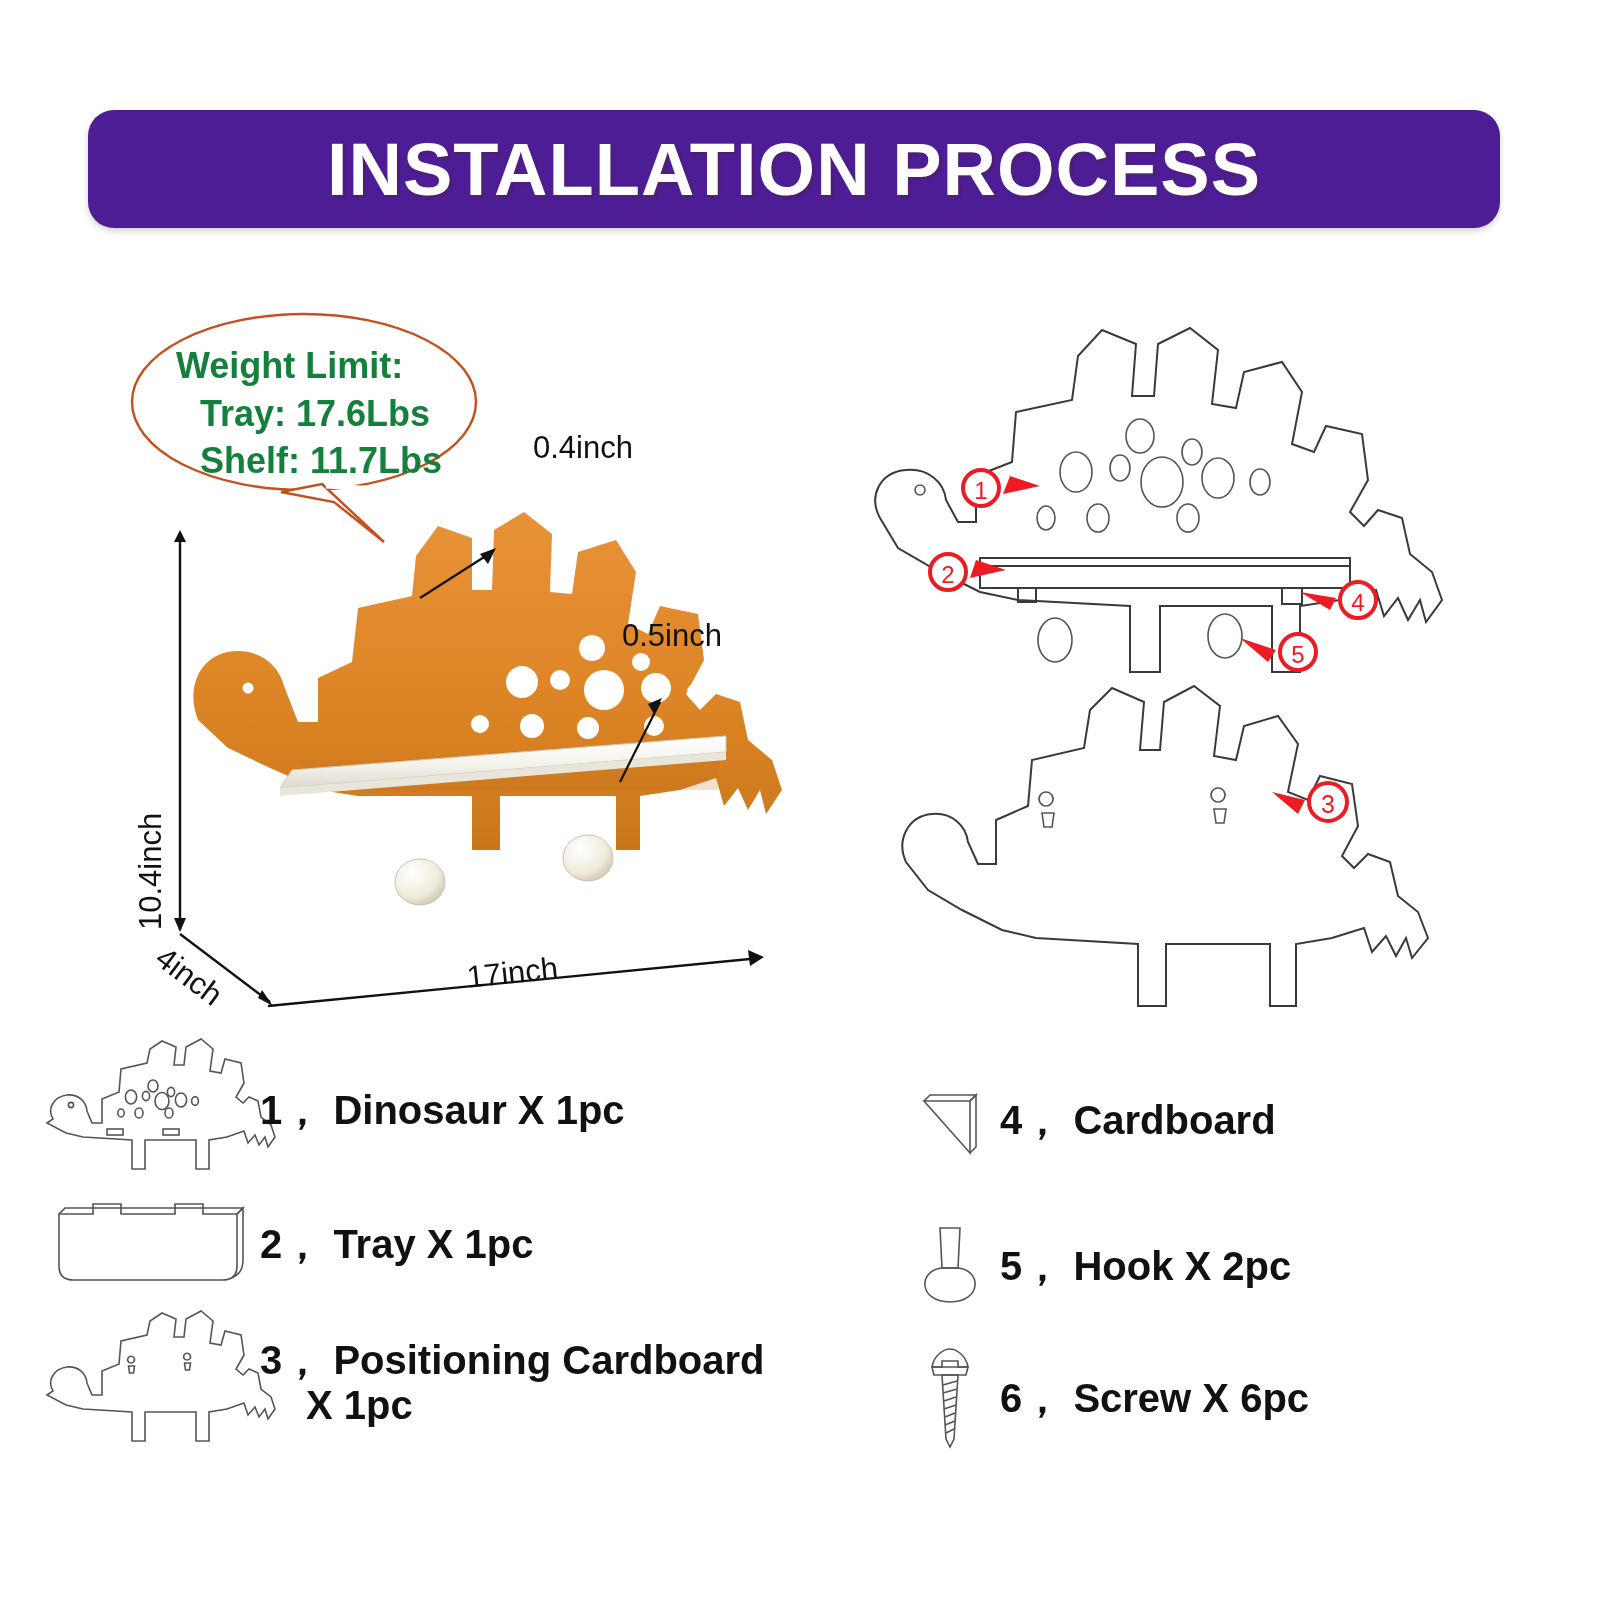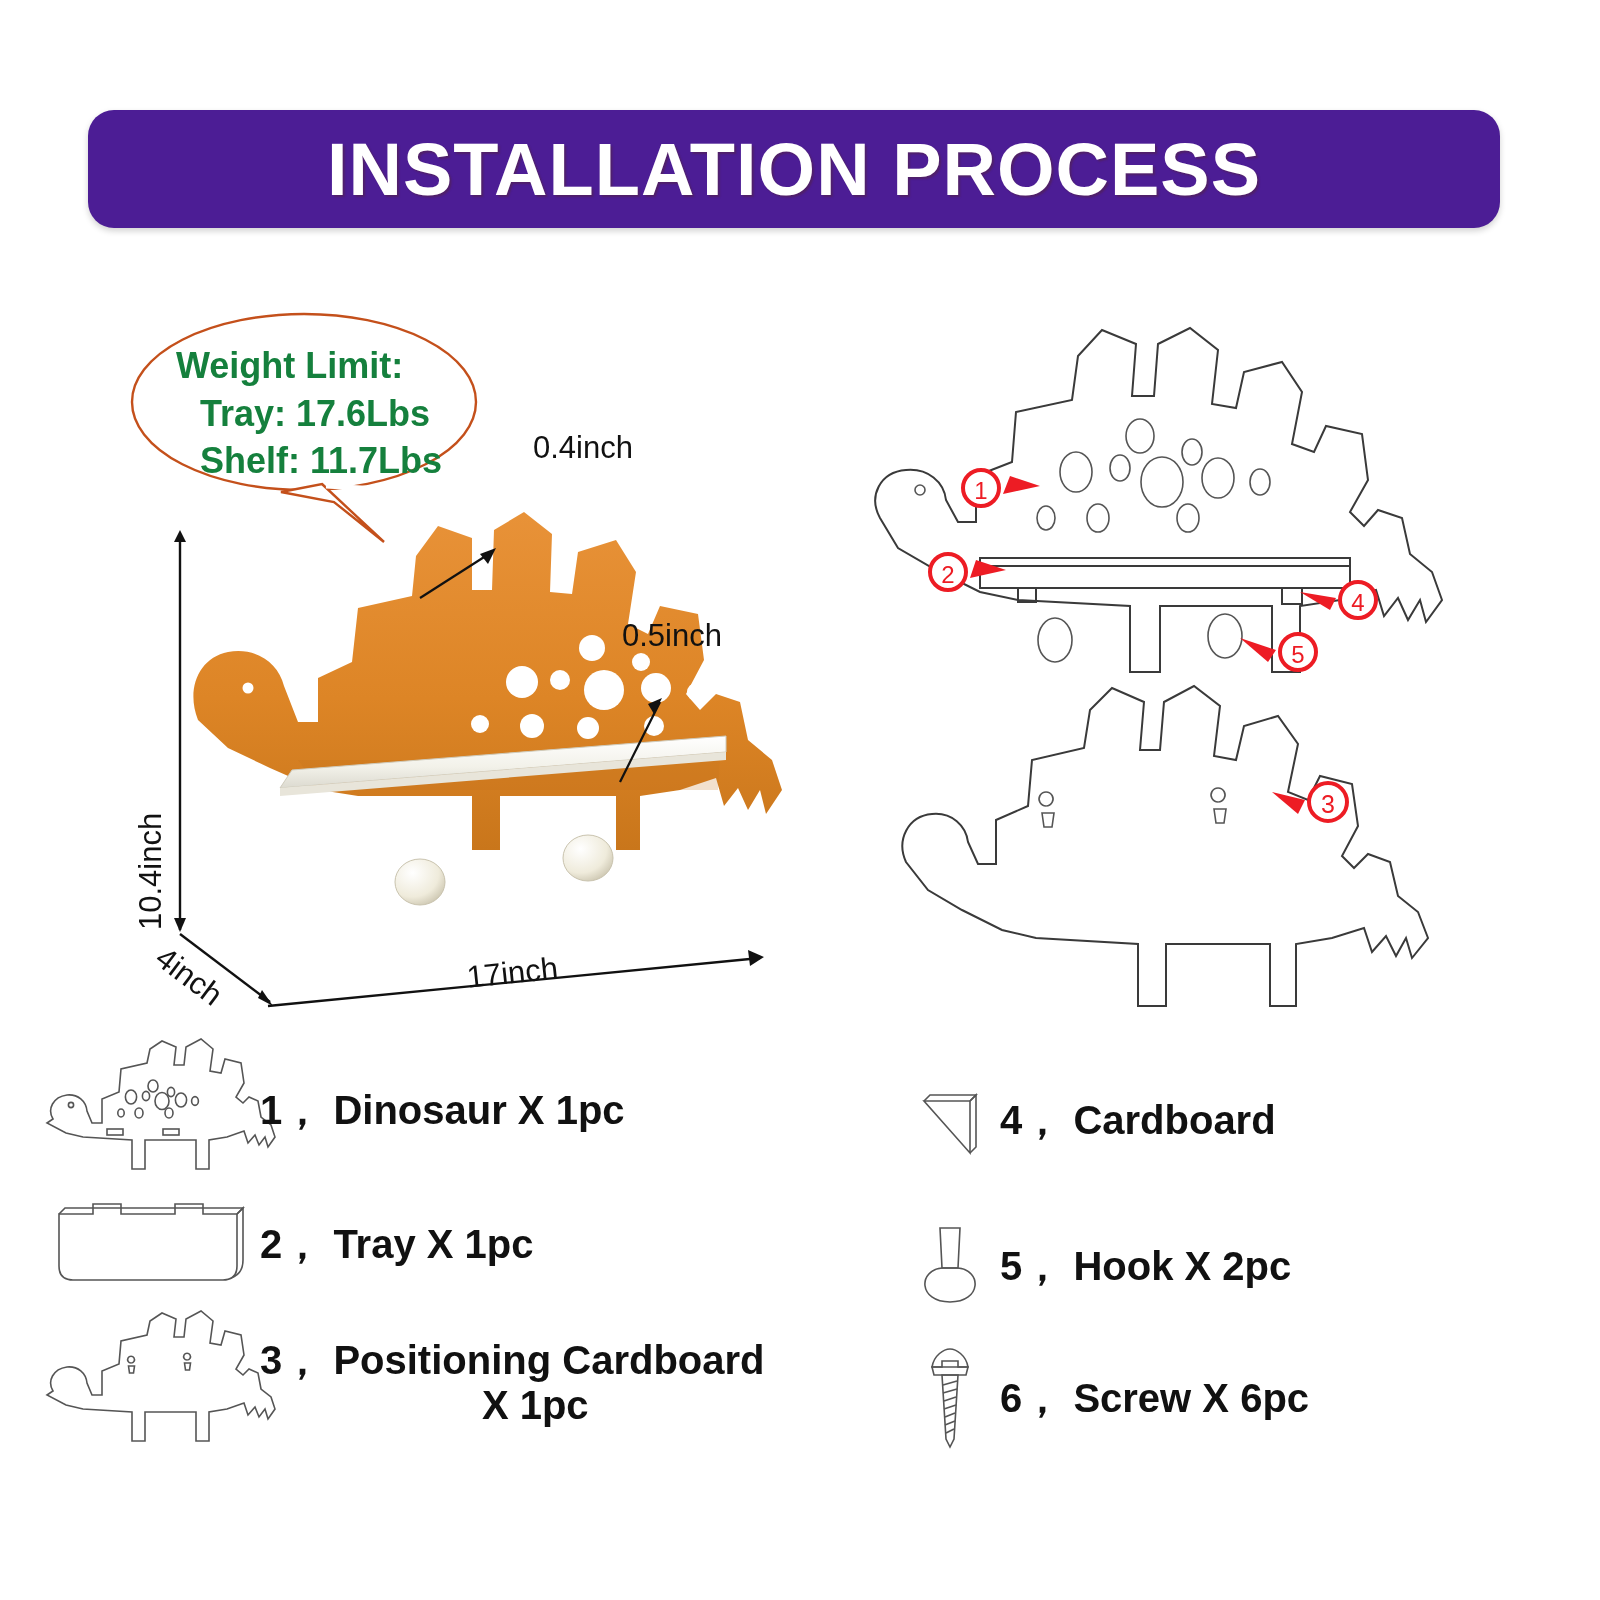--- a/index.html
+++ b/index.html
@@ -38,21 +38,21 @@
   .dim-depth{left:170px;top:940px;transform:rotate(37deg);transform-origin:left top;}
   .dim-w{left:465px;top:960px;transform:rotate(-6deg);transform-origin:left top;}
   .dim-04{left:505px;top:432px;margin-left:28px;}
   .dim-05{left:622px;top:620px;text-align:right;}
 
   
   .parts{position:absolute;left:40px;top:1040px;width:1520px;height:430px;}
   .parts-col{position:absolute;top:0;}
   .col-left{left:0;width:840px;}
   .col-right{left:860px;width:660px;}
-  .part-row{display:flex;align-items:center;text-align:center;}
+  .part-row{display:flex;align-items:center;}
   .part-ico{flex:0 0 auto;display:flex;align-items:center;justify-content:center;}
   .part-label{
     font-size:40px;font-weight:bold;line-height:1.12;color:#111;
     font-family:"Liberation Sans","DejaVu Sans",sans-serif;
   }
   .part-label .ln2{display:block;padding-left:46px;}
 
   svg{display:block;overflow:visible;}
   .ln{fill:none;stroke:#3a3a3a;stroke-width:2;}
   .ln-thin{fill:none;stroke:#555;stroke-width:1.6;}

